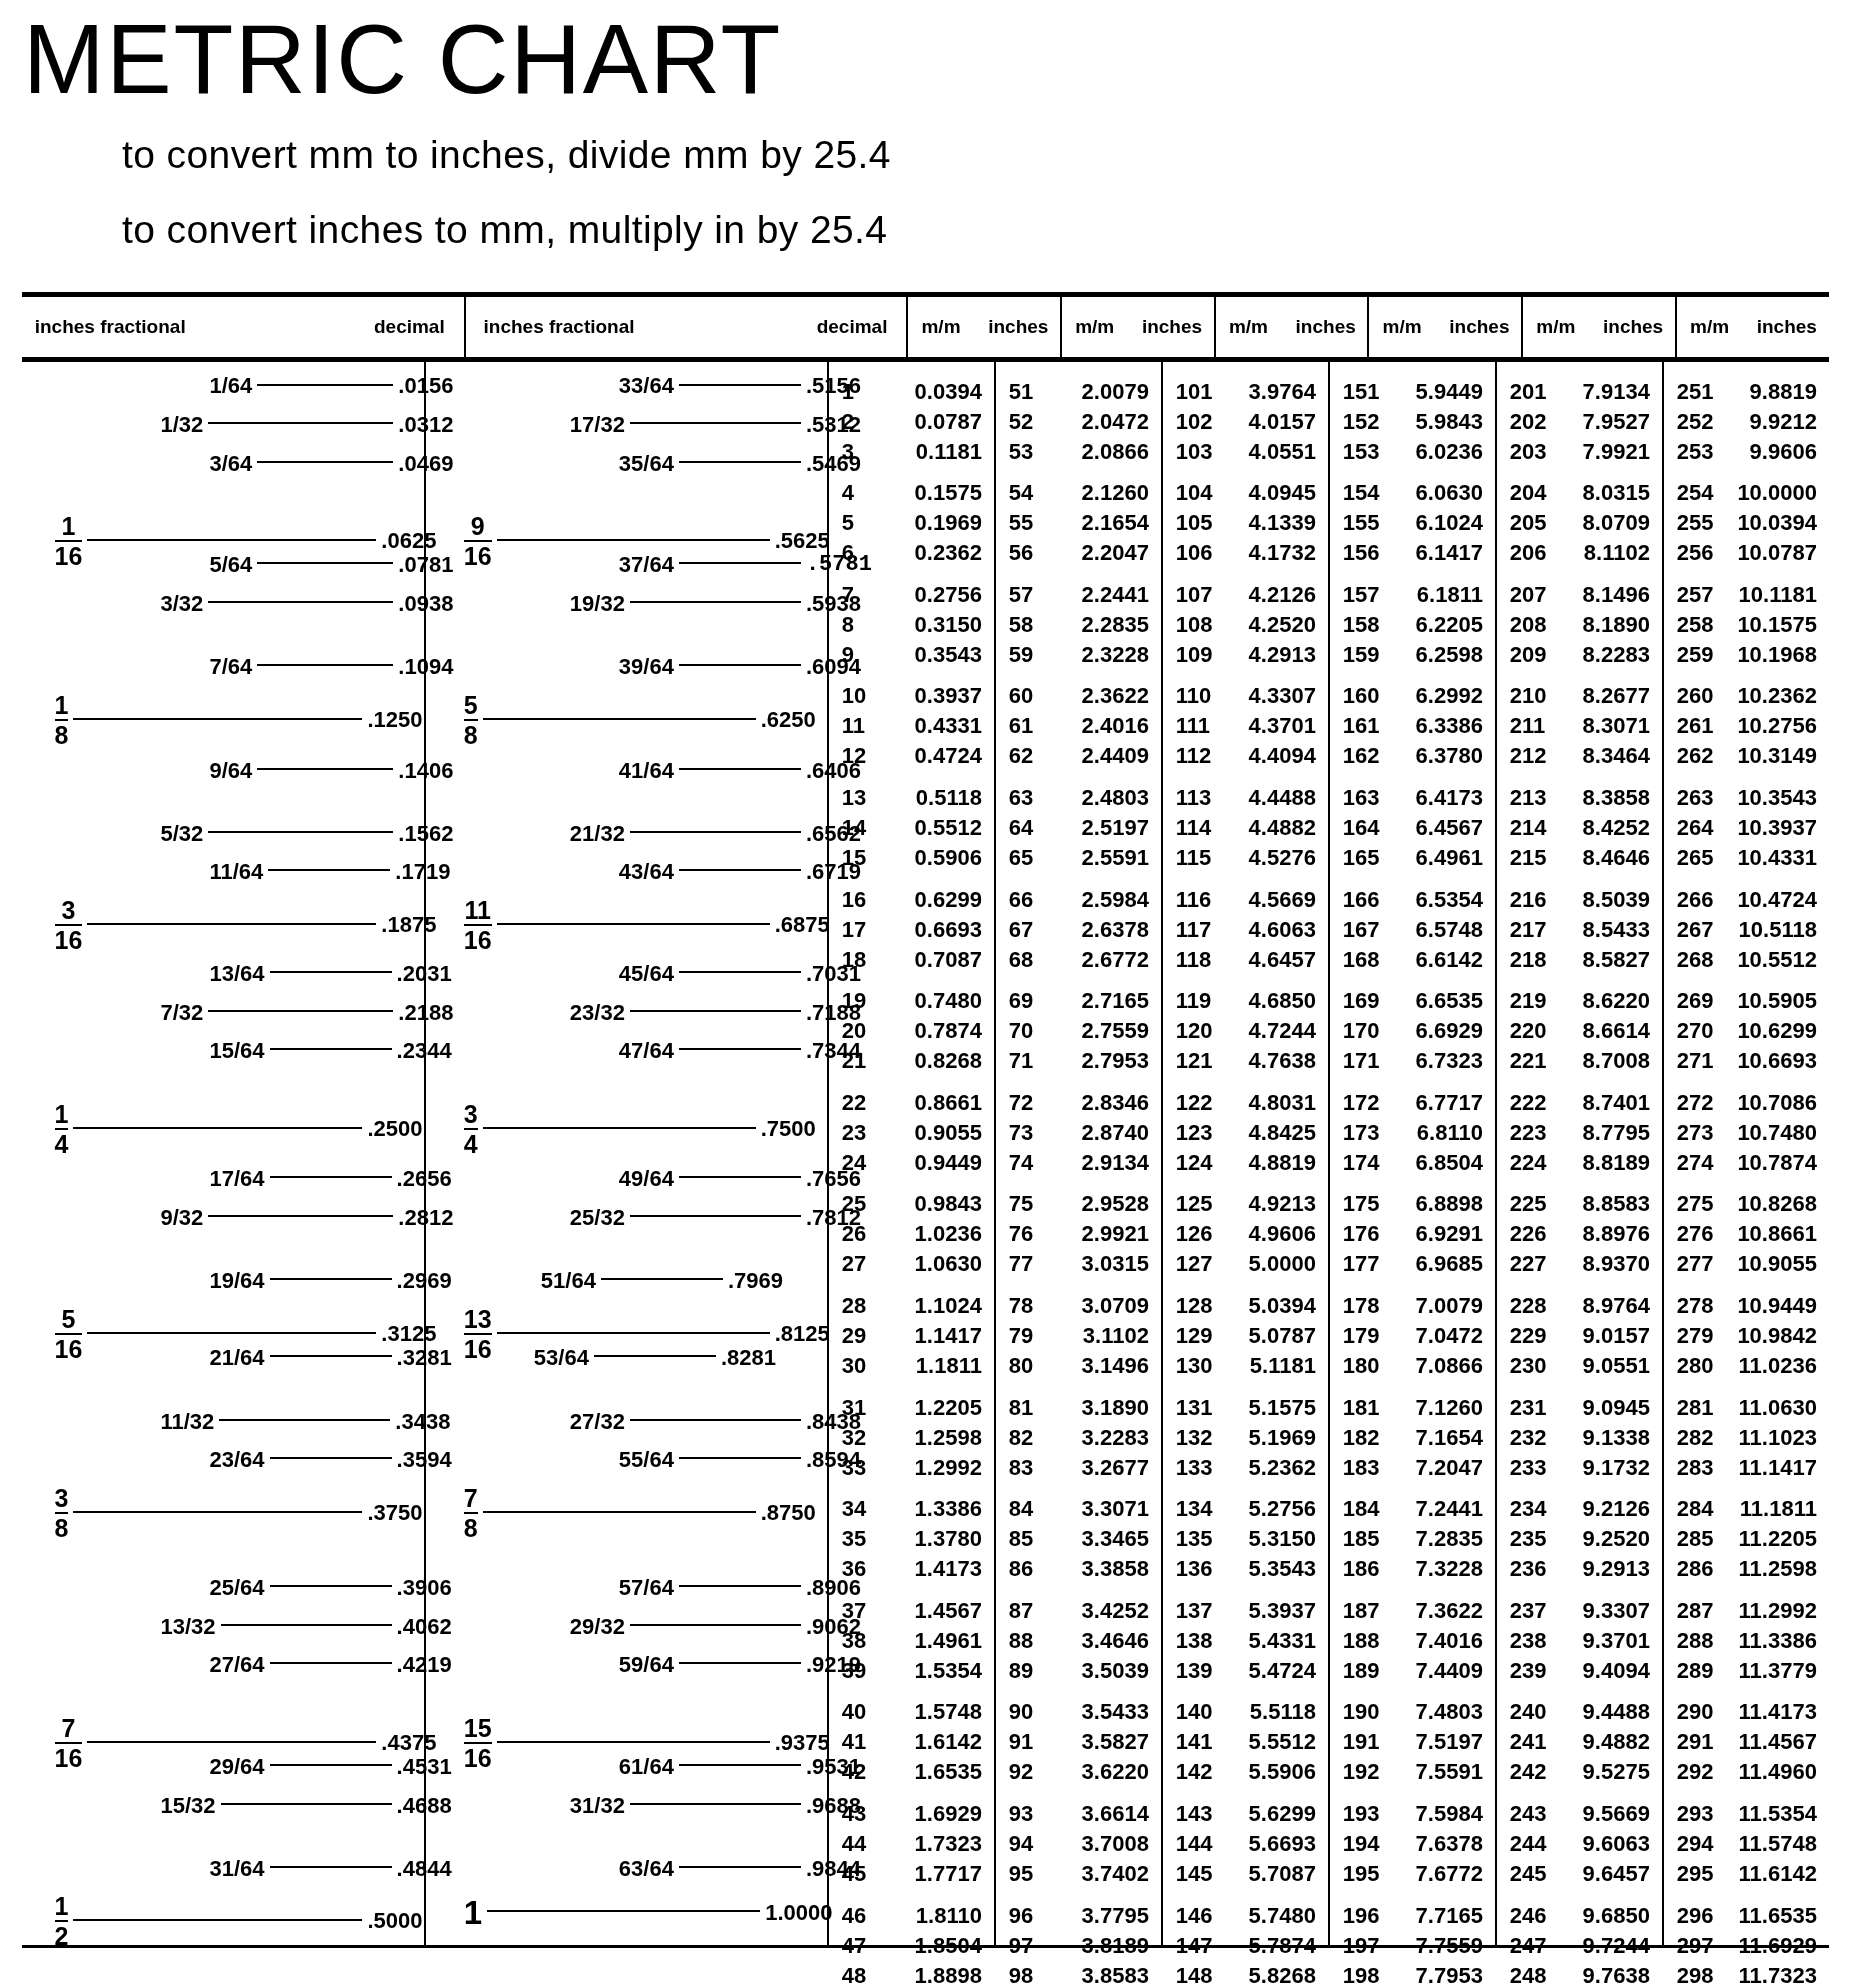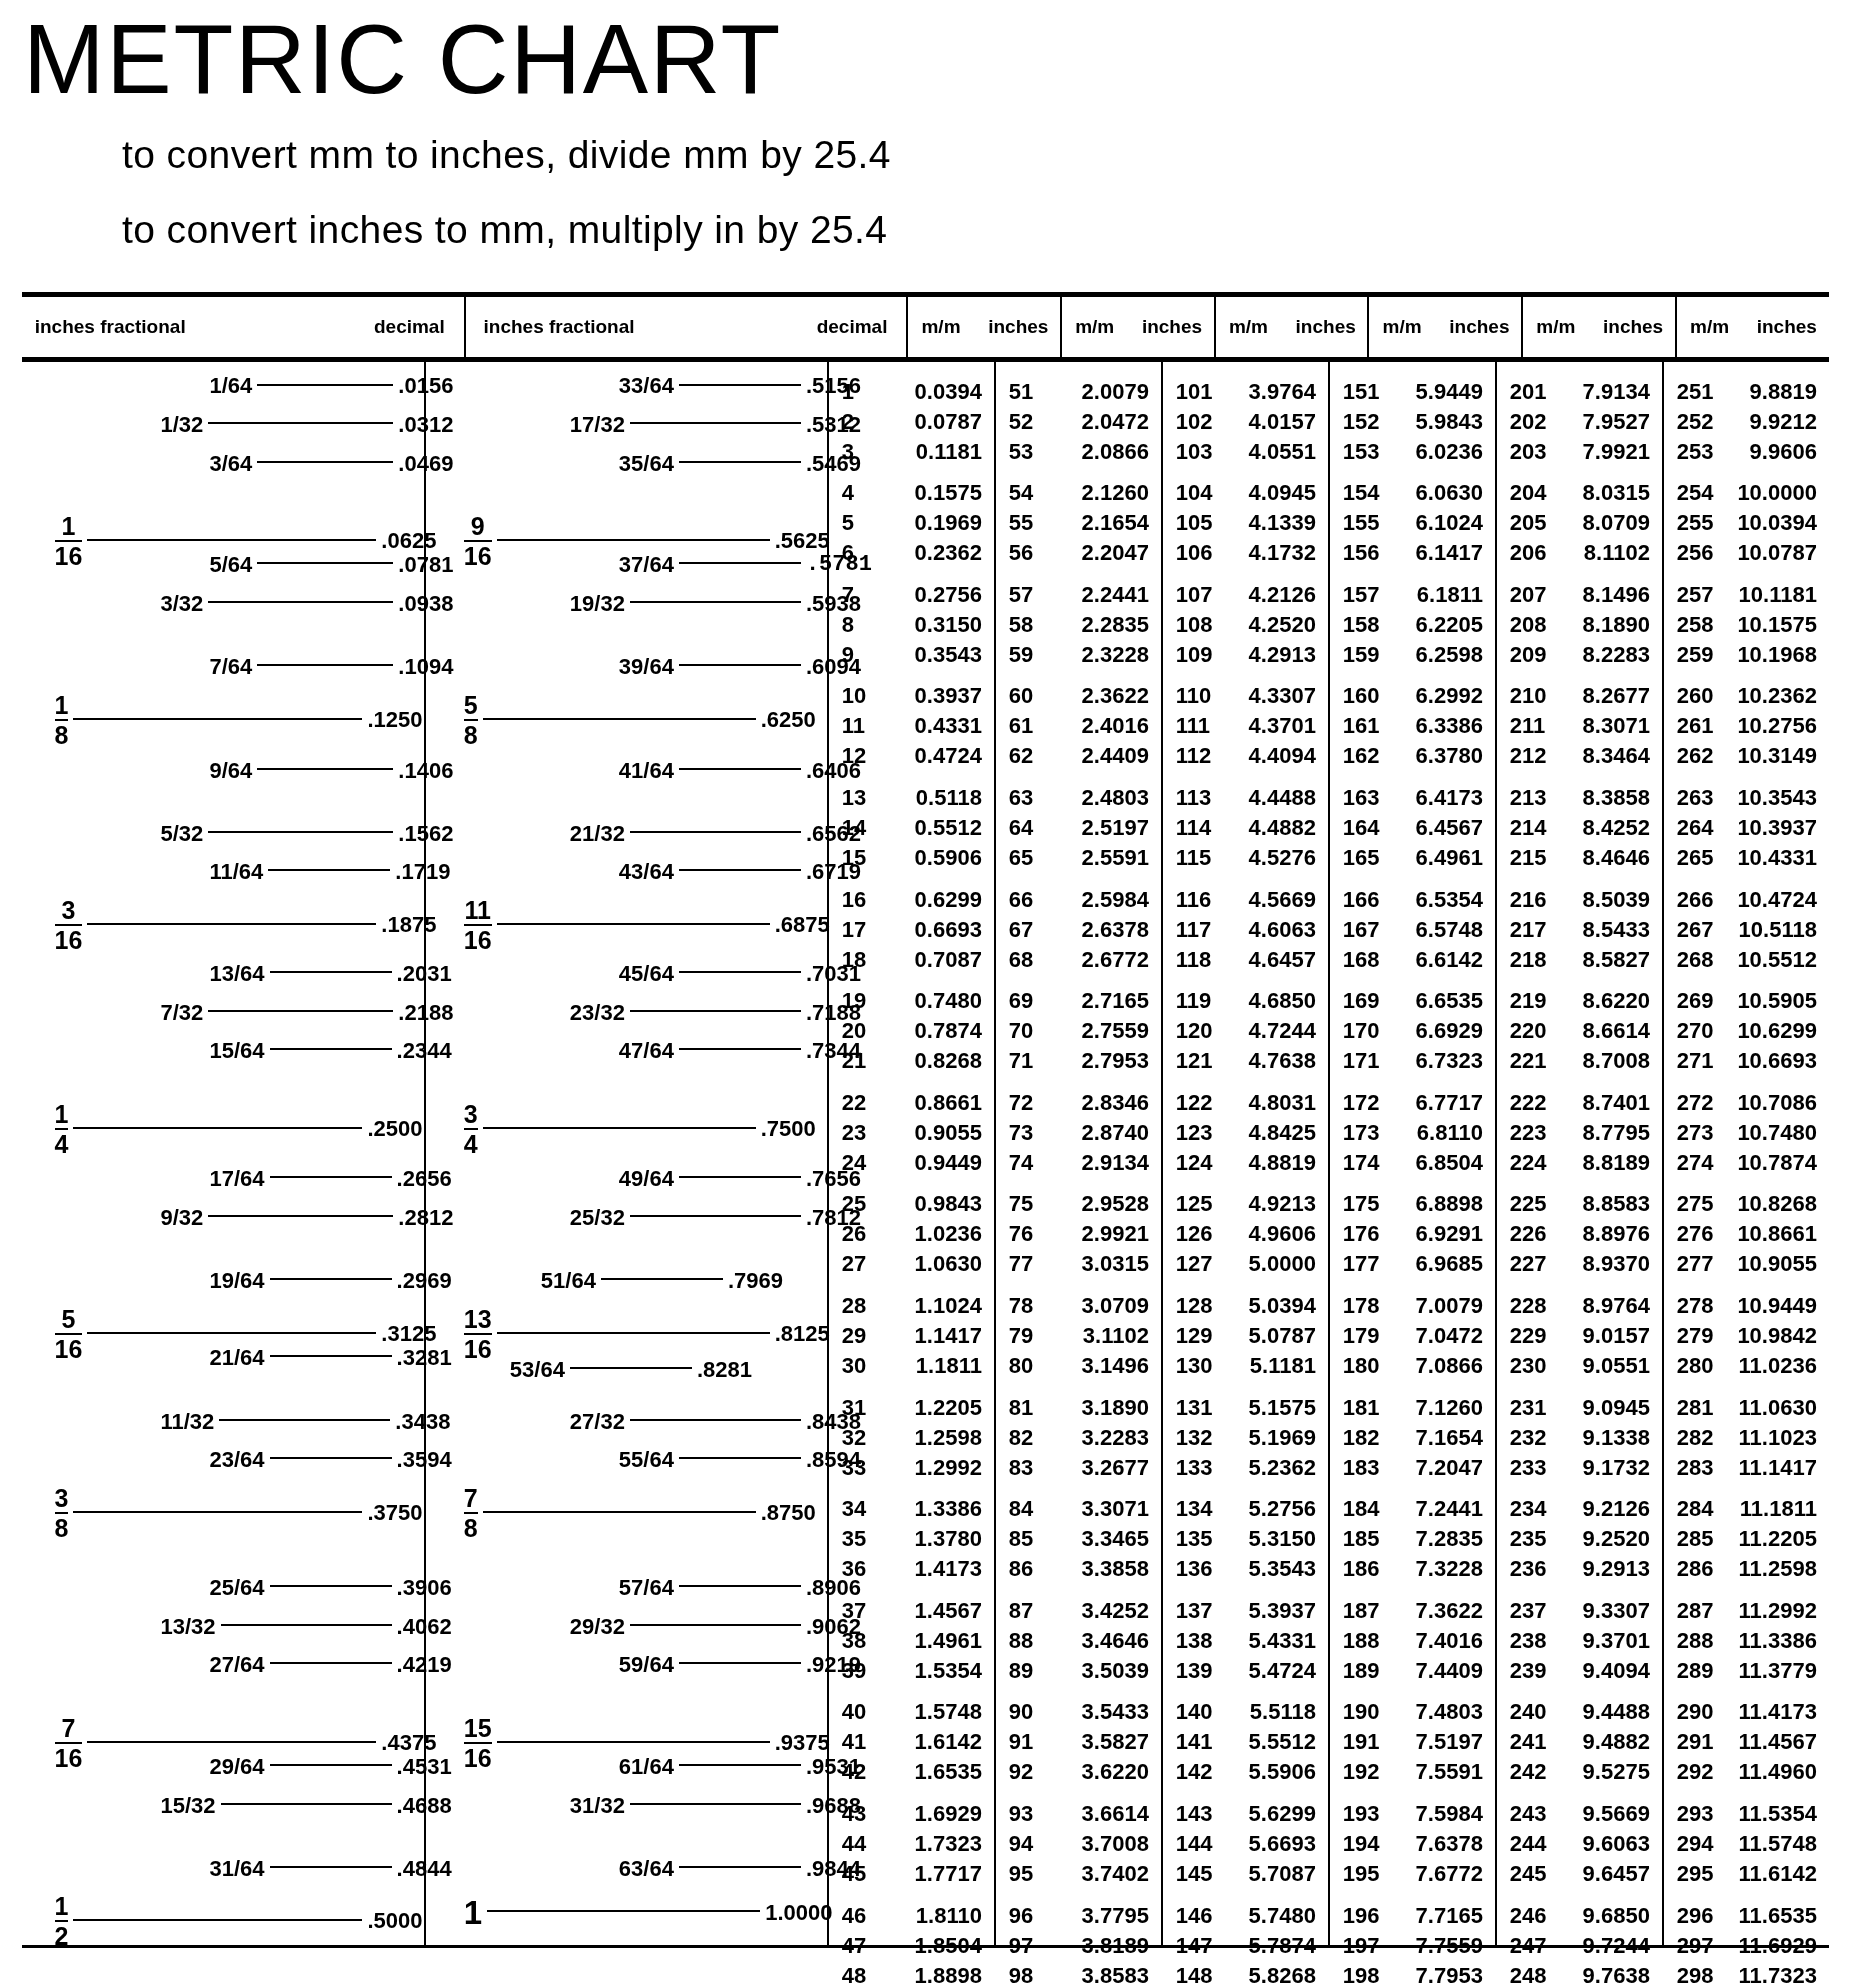--- a/index.html
+++ b/index.html
@@ -481,21 +481,21 @@
               <span class="dec" style="min-width: 91px;">.7969</span>
             </div>
             <div class="fitem" style="top: 945px; left: 0px; width: 488px; padding-left: 38px;">
               <span class="stack">
                 <span class="num">13</span>
                 <span class="den">16</span>
               </span>
               <span class="rule" style="width: 273px;"></span>
               <span class="dec" style="min-width: 91px;">.8125</span>
             </div>
-            <div class="fitem" style="top: 983px; left: 0px; width: 488px; padding-left: 84px; margin-top: 12px;">
+            <div class="fitem" style="top: 983px; left: 0px; width: 488px; padding-left: 108px;">
               <span class="fr">53/64</span>
               <span class="rule" style="width: 122px;"></span>
               <span class="dec" style="min-width: 91px;">.8281</span>
             </div>
             <div class="fitem" style="top: 1047px; left: 0px; width: 488px; padding-left: 144px;">
               <span class="fr">27/32</span>
               <span class="rule" style="width: 171px;"></span>
               <span class="dec" style="min-width: 91px;">.8438</span>
             </div>
             <div class="fitem" style="top: 1085px; left: 0px; width: 488px; padding-left: 193px;">

